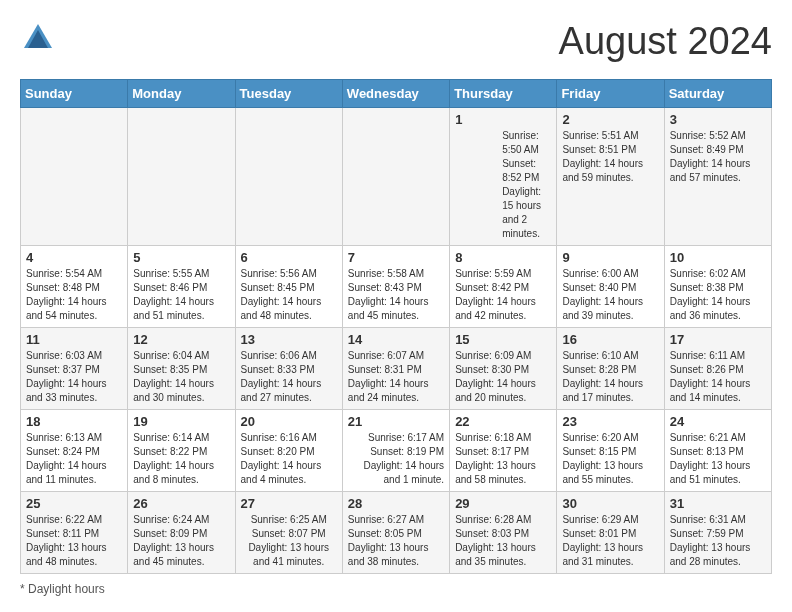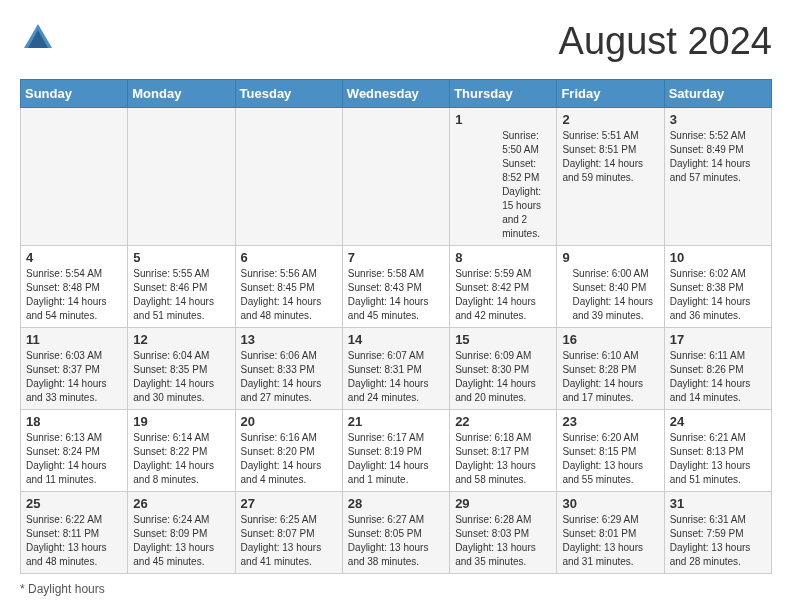--- a/index.html
+++ b/index.html
@@ -186,21 +186,21 @@
         </td>
         <td>
           <span class="day-number">8</span>
           <div class="day-info" style="white-space: pre-line;">Sunrise: 5:59 AM
 Sunset: 8:42 PM
 Daylight: 14 hours
 and 42 minutes.</div>
         </td>
         <td>
           <span class="day-number">9</span>
-          <div class="day-info" style="white-space: pre-line; margin-left: 10px;">Sunrise: 6:00 AM
+          <div class="day-info" style="white-space: pre-line;">Sunrise: 6:00 AM
 Sunset: 8:40 PM
 Daylight: 14 hours
 and 39 minutes.</div>
         </td>
         <td>
           <span class="day-number">10</span>
           <div class="day-info" style="white-space: pre-line;">Sunrise: 6:02 AM
 Sunset: 8:38 PM
 Daylight: 14 hours
 and 36 minutes.</div>
@@ -274,21 +274,21 @@
         </td>
         <td>
           <span class="day-number">20</span>
           <div class="day-info" style="white-space: pre-line;">Sunrise: 6:16 AM
 Sunset: 8:20 PM
 Daylight: 14 hours
 and 4 minutes.</div>
         </td>
         <td>
           <span class="day-number">21</span>
-          <div class="day-info" style="white-space: pre-line;">Sunrise: 6:17 AM
+          <div class="day-info" style="white-space: pre-line; text-align: right;">Sunrise: 6:17 AM
 Sunset: 8:19 PM
 Daylight: 14 hours
 and 1 minute.</div>
         </td>
         <td>
           <span class="day-number">22</span>
           <div class="day-info" style="white-space: pre-line;">Sunrise: 6:18 AM
 Sunset: 8:17 PM
 Daylight: 13 hours
 and 58 minutes.</div>
@@ -318,21 +318,21 @@
         </td>
         <td>
           <span class="day-number">26</span>
           <div class="day-info" style="white-space: pre-line;">Sunrise: 6:24 AM
 Sunset: 8:09 PM
 Daylight: 13 hours
 and 45 minutes.</div>
         </td>
         <td>
           <span class="day-number">27</span>
-          <div class="day-info" style="white-space: pre-line;">Sunrise: 6:25 AM
+          <div class="day-info" style="white-space: pre-line; text-align: center;">Sunrise: 6:25 AM
 Sunset: 8:07 PM
 Daylight: 13 hours
 and 41 minutes.</div>
         </td>
         <td>
           <span class="day-number">28</span>
           <div class="day-info" style="white-space: pre-line;">Sunrise: 6:27 AM
 Sunset: 8:05 PM
 Daylight: 13 hours
 and 38 minutes.</div>

